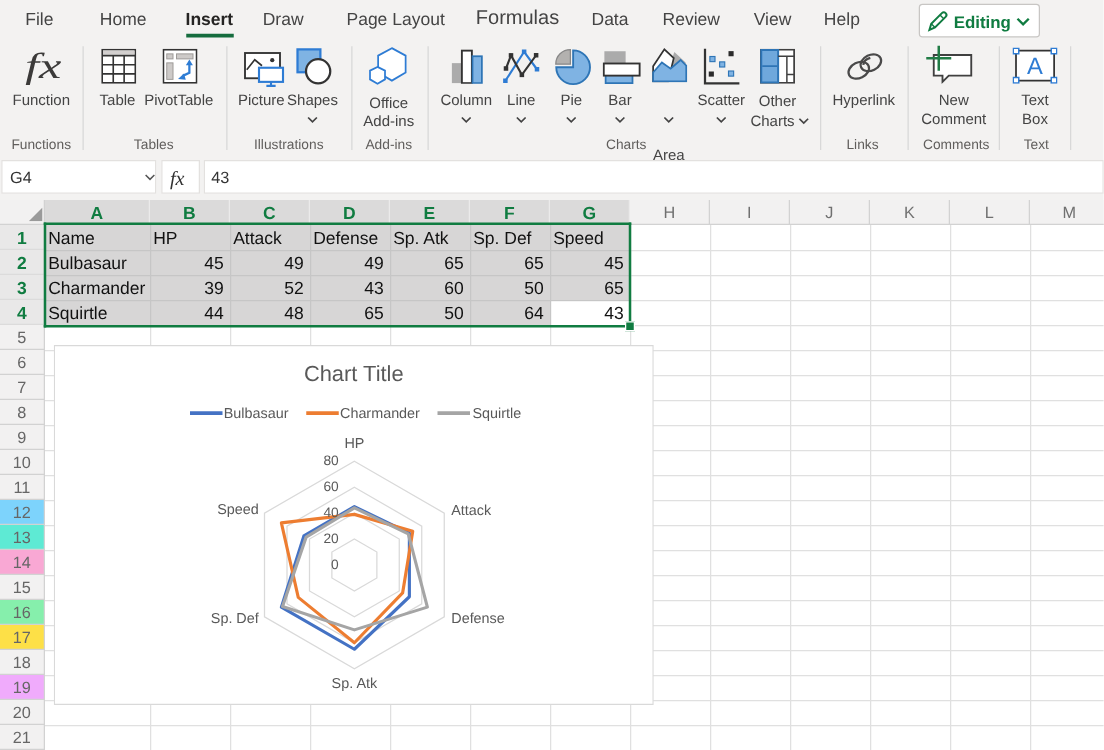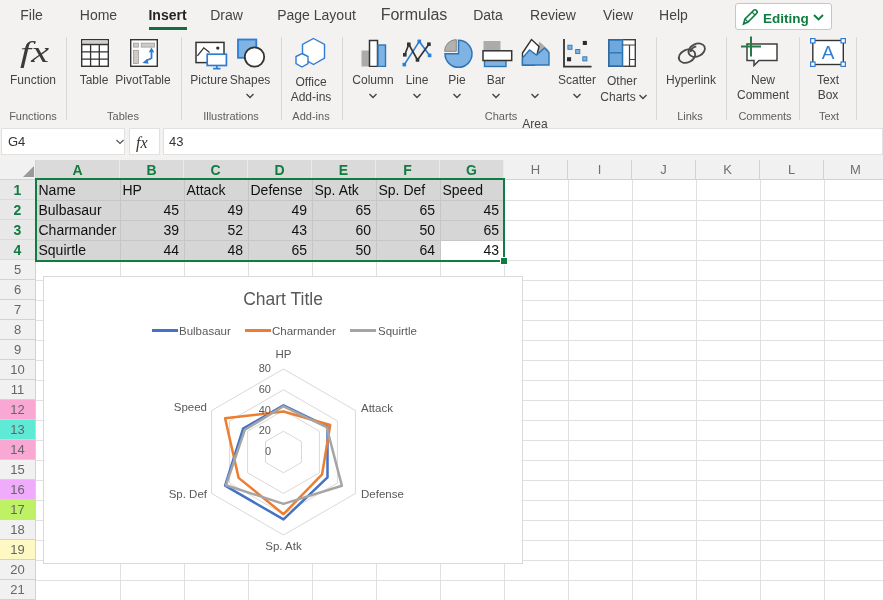--- a/index.html
+++ b/index.html
@@ -233,28 +233,28 @@
 <div class="abs" style="left:0;top:200px;width:36px;height:20px;background:#E9E8E8;border-right:1px solid #D2D2D2;border-bottom:1px solid #DCDBDB;display:flex;align-items:center;justify-content:center;font-size:14px;font-weight:700;color:#107C41;">2</div>
 <div class="abs" style="left:0;top:220px;width:36px;height:20px;background:#E9E8E8;border-right:1px solid #D2D2D2;border-bottom:1px solid #DCDBDB;display:flex;align-items:center;justify-content:center;font-size:14px;font-weight:700;color:#107C41;">3</div>
 <div class="abs" style="left:0;top:240px;width:36px;height:20px;background:#E9E8E8;border-right:1px solid #D2D2D2;border-bottom:1px solid #DCDBDB;display:flex;align-items:center;justify-content:center;font-size:14px;font-weight:700;color:#107C41;">4</div>
 <div class="abs" style="left:0;top:260px;width:36px;height:20px;background:#F2F1F1;border-right:1px solid #D2D2D2;border-bottom:1px solid #D2D2D2;display:flex;align-items:center;justify-content:center;font-size:13px;font-weight:400;color:#666;">5</div>
 <div class="abs" style="left:0;top:280px;width:36px;height:20px;background:#F2F1F1;border-right:1px solid #D2D2D2;border-bottom:1px solid #D2D2D2;display:flex;align-items:center;justify-content:center;font-size:13px;font-weight:400;color:#666;">6</div>
 <div class="abs" style="left:0;top:300px;width:36px;height:20px;background:#F2F1F1;border-right:1px solid #D2D2D2;border-bottom:1px solid #D2D2D2;display:flex;align-items:center;justify-content:center;font-size:13px;font-weight:400;color:#666;">7</div>
 <div class="abs" style="left:0;top:320px;width:36px;height:20px;background:#F2F1F1;border-right:1px solid #D2D2D2;border-bottom:1px solid #D2D2D2;display:flex;align-items:center;justify-content:center;font-size:13px;font-weight:400;color:#666;">8</div>
 <div class="abs" style="left:0;top:340px;width:36px;height:20px;background:#F2F1F1;border-right:1px solid #D2D2D2;border-bottom:1px solid #D2D2D2;display:flex;align-items:center;justify-content:center;font-size:13px;font-weight:400;color:#666;">9</div>
 <div class="abs" style="left:0;top:360px;width:36px;height:20px;background:#F2F1F1;border-right:1px solid #D2D2D2;border-bottom:1px solid #D2D2D2;display:flex;align-items:center;justify-content:center;font-size:13px;font-weight:400;color:#666;">10</div>
 <div class="abs" style="left:0;top:380px;width:36px;height:20px;background:#F2F1F1;border-right:1px solid #D2D2D2;border-bottom:1px solid #D2D2D2;display:flex;align-items:center;justify-content:center;font-size:13px;font-weight:400;color:#666;">11</div>
-<div class="abs" style="left:0;top:400px;width:36px;height:20px;background:#f9a8d4;border-right:1px solid #D2D2D2;border-bottom:1px solid #D2D2D2;display:flex;align-items:center;justify-content:center;font-size:13px;font-weight:400;color:#666;">12</div>
+<div class="abs" style="left:0;top:400px;width:36px;height:20px;background:#7dd3fc;border-right:1px solid #D2D2D2;border-bottom:1px solid #D2D2D2;display:flex;align-items:center;justify-content:center;font-size:13px;font-weight:400;color:#666;">12</div>
 <div class="abs" style="left:0;top:420px;width:36px;height:20px;background:#5eead4;border-right:1px solid #D2D2D2;border-bottom:1px solid #D2D2D2;display:flex;align-items:center;justify-content:center;font-size:13px;font-weight:400;color:#666;">13</div>
 <div class="abs" style="left:0;top:440px;width:36px;height:20px;background:#f9a8d4;border-right:1px solid #D2D2D2;border-bottom:1px solid #D2D2D2;display:flex;align-items:center;justify-content:center;font-size:13px;font-weight:400;color:#666;">14</div>
 <div class="abs" style="left:0;top:460px;width:36px;height:20px;background:#F2F1F1;border-right:1px solid #D2D2D2;border-bottom:1px solid #D2D2D2;display:flex;align-items:center;justify-content:center;font-size:13px;font-weight:400;color:#666;">15</div>
-<div class="abs" style="left:0;top:480px;width:36px;height:20px;background:#f0abfc;border-right:1px solid #D2D2D2;border-bottom:1px solid #D2D2D2;display:flex;align-items:center;justify-content:center;font-size:13px;font-weight:400;color:#666;">16</div>
-<div class="abs" style="left:0;top:500px;width:36px;height:20px;background:#bef264;border-right:1px solid #D2D2D2;border-bottom:1px solid #D2D2D2;display:flex;align-items:center;justify-content:center;font-size:13px;font-weight:400;color:#666;">17</div>
+<div class="abs" style="left:0;top:480px;width:36px;height:20px;background:#86efac;border-right:1px solid #D2D2D2;border-bottom:1px solid #D2D2D2;display:flex;align-items:center;justify-content:center;font-size:13px;font-weight:400;color:#666;">16</div>
+<div class="abs" style="left:0;top:500px;width:36px;height:20px;background:#fde047;border-right:1px solid #D2D2D2;border-bottom:1px solid #D2D2D2;display:flex;align-items:center;justify-content:center;font-size:13px;font-weight:400;color:#666;">17</div>
 <div class="abs" style="left:0;top:520px;width:36px;height:20px;background:#F2F1F1;border-right:1px solid #D2D2D2;border-bottom:1px solid #D2D2D2;display:flex;align-items:center;justify-content:center;font-size:13px;font-weight:400;color:#666;">18</div>
-<div class="abs" style="left:0;top:540px;width:36px;height:20px;background:#fef9c3;border-right:1px solid #D2D2D2;border-bottom:1px solid #D2D2D2;display:flex;align-items:center;justify-content:center;font-size:13px;font-weight:400;color:#666;">19</div>
+<div class="abs" style="left:0;top:540px;width:36px;height:20px;background:#f0abfc;border-right:1px solid #D2D2D2;border-bottom:1px solid #D2D2D2;display:flex;align-items:center;justify-content:center;font-size:13px;font-weight:400;color:#666;">19</div>
 <div class="abs" style="left:0;top:560px;width:36px;height:20px;background:#F2F1F1;border-right:1px solid #D2D2D2;border-bottom:1px solid #D2D2D2;display:flex;align-items:center;justify-content:center;font-size:13px;font-weight:400;color:#666;">20</div>
 <div class="abs" style="left:0;top:580px;width:36px;height:20px;background:#F2F1F1;border-right:1px solid #D2D2D2;border-bottom:1px solid #D2D2D2;display:flex;align-items:center;justify-content:center;font-size:13px;font-weight:400;color:#666;">21</div>
 <div class="abs" style="left:120px;top:180px;width:1px;height:420px;background:#E0E0E0;"></div>
 <div class="abs" style="left:184px;top:180px;width:1px;height:420px;background:#E0E0E0;"></div>
 <div class="abs" style="left:248px;top:180px;width:1px;height:420px;background:#E0E0E0;"></div>
 <div class="abs" style="left:312px;top:180px;width:1px;height:420px;background:#E0E0E0;"></div>
 <div class="abs" style="left:376px;top:180px;width:1px;height:420px;background:#E0E0E0;"></div>
 <div class="abs" style="left:440px;top:180px;width:1px;height:420px;background:#E0E0E0;"></div>
 <div class="abs" style="left:504px;top:180px;width:1px;height:420px;background:#E0E0E0;"></div>
 <div class="abs" style="left:568px;top:180px;width:1px;height:420px;background:#E0E0E0;"></div>

